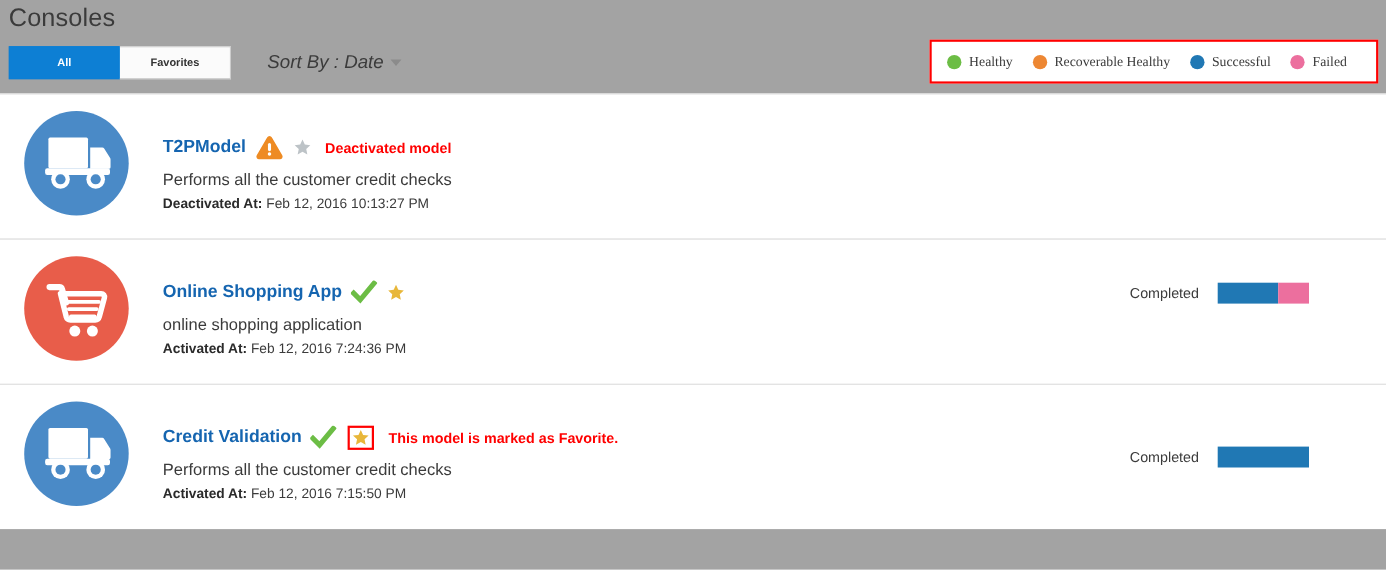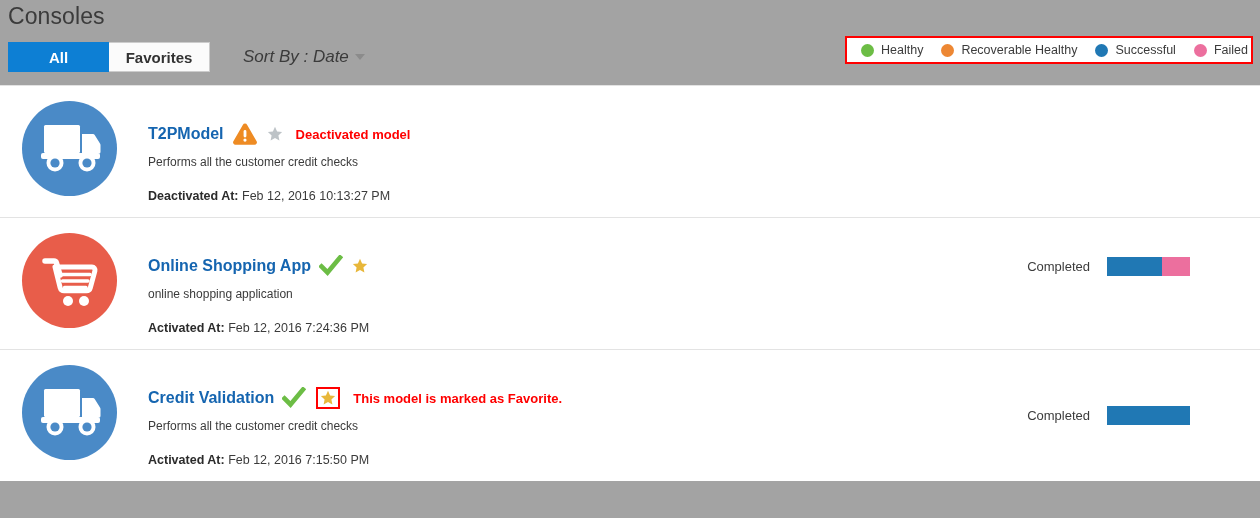--- a/index.html
+++ b/index.html
@@ -17,42 +17,42 @@
   .page-title {
     position: absolute; left: 8px; top: 1px;
     font-size: 23px; font-weight: 400; color: #3b3b3b;
     letter-spacing: 0.1px; line-height: 30px;
   }
 
   .toolbar { position: absolute; left: 0; top: 42px; height: 30px; }
   .tabgroup { position: absolute; left: 8px; top: 0; display: flex; }
   .tab {
     width: 101px; height: 30px; line-height: 29px; text-align: center;
-    font-size: 15px; font-weight: bold; cursor: pointer; user-select: none;
+    font-size: 10px; font-weight: bold; cursor: pointer; user-select: none;
   }
   .tab.active { background: #0d7fd4; color: #ffffff; border: 1px solid #0d7fd4; }
   .tab.inactive { background: #fbfbfb; color: #333333; border: 1px solid #cccccc; border-left: none; }
 
   .sortby {
     position: absolute; left: 243px; top: 0; height: 30px; line-height: 30px;
     font-size: 17px; color: #3b3b3b; cursor: pointer; user-select: none;
     white-space: nowrap;
     font-style: italic;
   }
   .caret {
     display: inline-block; margin-left: 6px; vertical-align: 2px;
     width: 0; height: 0; border-left: 5px solid transparent;
     border-right: 5px solid transparent; border-top: 6px solid #8b8b8b;
   }
 
   
   .legend-box {
-    position: absolute; left: 845px; top: 36px; width: 408px; height: 28px;
+    position: absolute; left: 845px; top: 36px; width: 408px; height: 40px;
     border: 2px solid #ff0000; background: #ffffff;
-    display: flex; align-items: center; padding-left: 14px; gap: 0px;
+    display: flex; align-items: center; padding-left: 14px; gap: 0px; font-family: Liberation Serif, serif;
   }
   .legend-item { display: flex; align-items: center; margin-right: 18px; white-space: nowrap; }
   .legend-dot { width: 13px; height: 13px; border-radius: 50%; margin-right: 7px; flex: none; }
   .legend-label { font-size: 12.5px; color: #3b3b3b; }
 
   
   .list { position: absolute; left: 0; top: 85px; width: 1260px; }
   .row {
     position: relative; height: 132px; border-top: 1px solid #e3e3e3;
     background: #fff;
@@ -77,22 +77,22 @@
   .star { margin-left: 9px; flex: none; display: block; cursor: pointer; }
   .star-boxed {
     margin-left: 10px; border: 2px solid #ff0000; padding: 1px 2px;
     display: flex; align-items: center; justify-content: center; flex: none;
   }
   .annotation {
     margin-left: 13px; font-size: 13px; font-weight: bold; color: #ff0000;
     white-space: nowrap;
   }
 
-  .desc { margin-top: 9px; font-size: 12px; color: #3b3b3b; white-space: nowrap; }
-  .meta { margin-top: 20px; font-size: 12.5px; color: #3b3b3b; white-space: nowrap; }
+  .desc { margin-top: 9px; font-size: 15px; color: #3b3b3b; white-space: nowrap; }
+  .meta { margin-top: 6px; font-size: 12.5px; color: #3b3b3b; white-space: nowrap; }
   .meta b { font-weight: bold; color: #2b2b2b; }
 
   
   .bars { position: absolute; right: 70px; top: 0; }
   .barrow { display: flex; align-items: center; justify-content: flex-end; height: 19px; }
   .barrow + .barrow { margin-top: 18px; }
   .bar-label { font-size: 13px; color: #3b3b3b; margin-right: 17px; white-space: nowrap; }
   .bar-track { display: flex; height: 19px; }
   .seg { height: 19px; }
 </style>

